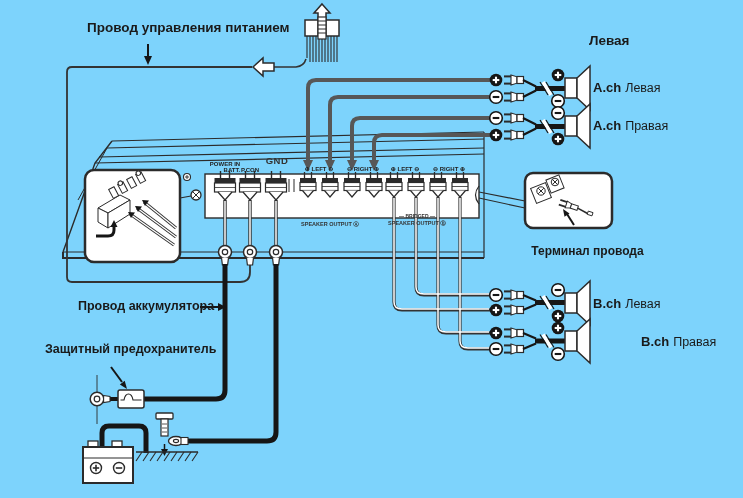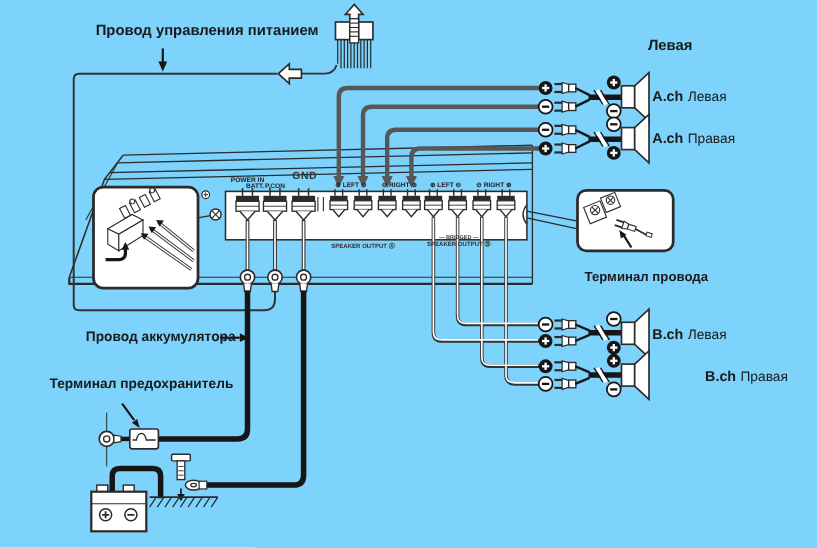--- a/index.html
+++ b/index.html
@@ -385,21 +385,21 @@
       <rect x="18" y="-0.5" width="5" height="3.4" fill="#fff" stroke-width="0.9"></rect>
     </g>
     <line x1="574" y1="225" x2="567" y2="214" stroke="#161616" stroke-width="2"></line>
     <polygon points="563,209 569.5,213.5 564.5,216.8" fill="#161616"></polygon>
   </g>
 </svg>
 
 <div class="lbl lbl-power">Провод управления питанием</div>
 <div class="lbl lbl-stereo">Левая</div>
 <div class="lbl lbl-batt">Провод аккумулятора</div>
-<div class="lbl lbl-fuse">Терминал предохранитель</div>
+<div class="lbl lbl-fuse">Защитный предохранитель</div>
 <div class="lbl lbl-term">Терминал провода</div>
 
 
 <div class="tlabel" style="left:225px;top:161px;">
   <div>POWER IN</div>
   <div>BATT.</div>
 </div>
 <div class="tlabel" style="left:250px;top:167px;">P.CON</div>
 <div class="tlabel tl-gnd" style="left:277px;top:158px;">GND</div>
 <div class="tlabel" style="left:319px;top:166px;">⊕ LEFT ⊖</div>

